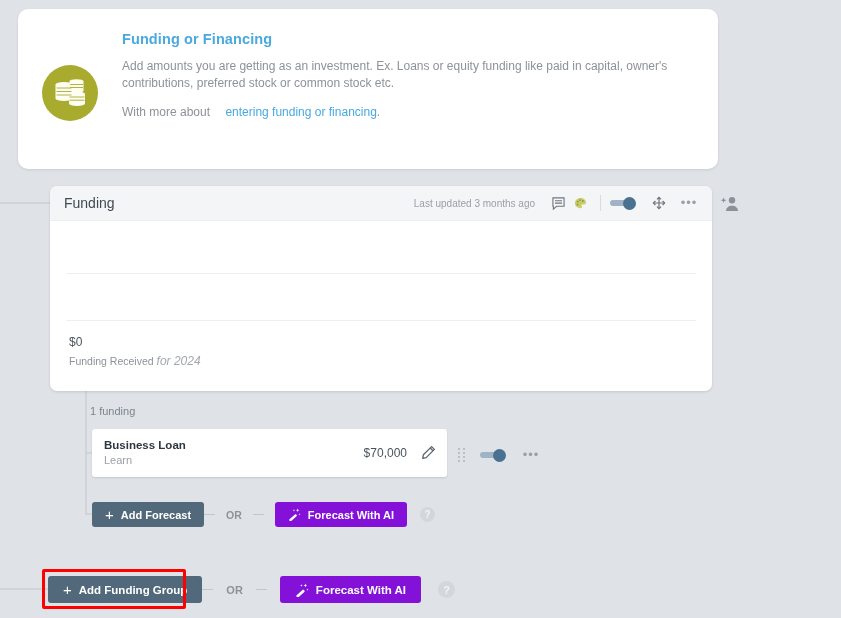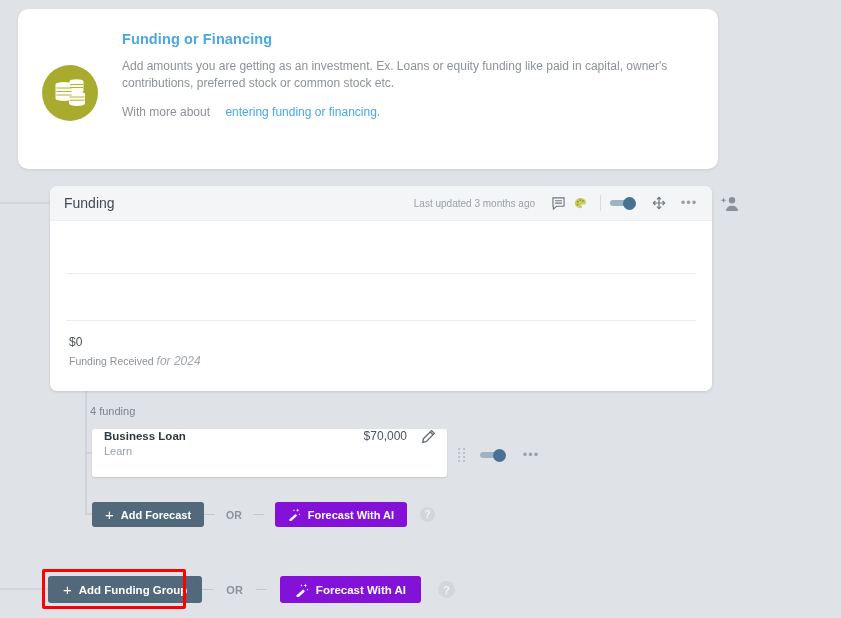--- a/index.html
+++ b/index.html
@@ -88,21 +88,21 @@
 
   
   .count-label { position: absolute; left: 90px; top: 405px;
                  font-size: 11px; color: #7d848c; }
 
   .item-card {
     position: absolute; left: 92px; top: 429px;
     width: 355px; height: 48px;
     background: #ffffff; border-radius: 3px;
     box-shadow: 0 1px 2px rgba(0,0,0,0.12);
-    display: flex; padding: 0 10px 0 12px;
+    display: flex; align-items: center; padding: 0 10px 0 12px;
   }
   .item-texts { flex: 1; }
   .item-name { font-size: 11.5px; font-weight: bold; color: #2e3740; line-height: 15px; }
   .item-sub { font-size: 11px; color: #9aa0a7; line-height: 15px; }
   .item-amount { font-size: 12px; color: #4a535c; margin-right: 13px; }
   .pencil { width: 17px; height: 17px; cursor: pointer; }
 
   .item-controls { position: absolute; left: 458px; top: 444px;
                    display: flex; align-items: center; gap: 14px; }
   .grip { display: grid; grid-template-columns: 3px 3px; gap: 2px; cursor: grab; }
@@ -250,21 +250,21 @@
   </div>
 
   <div class="add-person">
     <svg width="20" height="18" viewBox="0 0 20 18" xmlns="http://www.w3.org/2000/svg">
       <circle cx="12" cy="5.2" r="3.2" fill="#8b9199"></circle>
       <path d="M6 16c0-3.3 2.7-5.3 6-5.3s6 2 6 5.3z" fill="#8b9199"></path>
       <path d="M3.6 2.4l.8 2 2 .8-2 .8-.8 2-.8-2-2-.8 2-.8z" fill="#8b9199"></path>
     </svg>
   </div>
 
-  <div class="count-label">4 funding</div>
+  <div class="count-label">1 funding</div>
 
   <div class="item-card">
     <div class="item-texts">
       <div class="item-name">Business Loan</div>
       <div class="item-sub">Learn</div>
     </div>
     <div class="item-amount">$70,000</div>
     <div class="pencil">
       <svg width="16" height="16" viewBox="0 0 16 16" xmlns="http://www.w3.org/2000/svg">
         <path d="M11.6 1.6l2.8 2.8-8.2 8.2-3.5.7.7-3.5z" fill="none" stroke="#5d656d" stroke-width="1.3" stroke-linejoin="round"></path>

